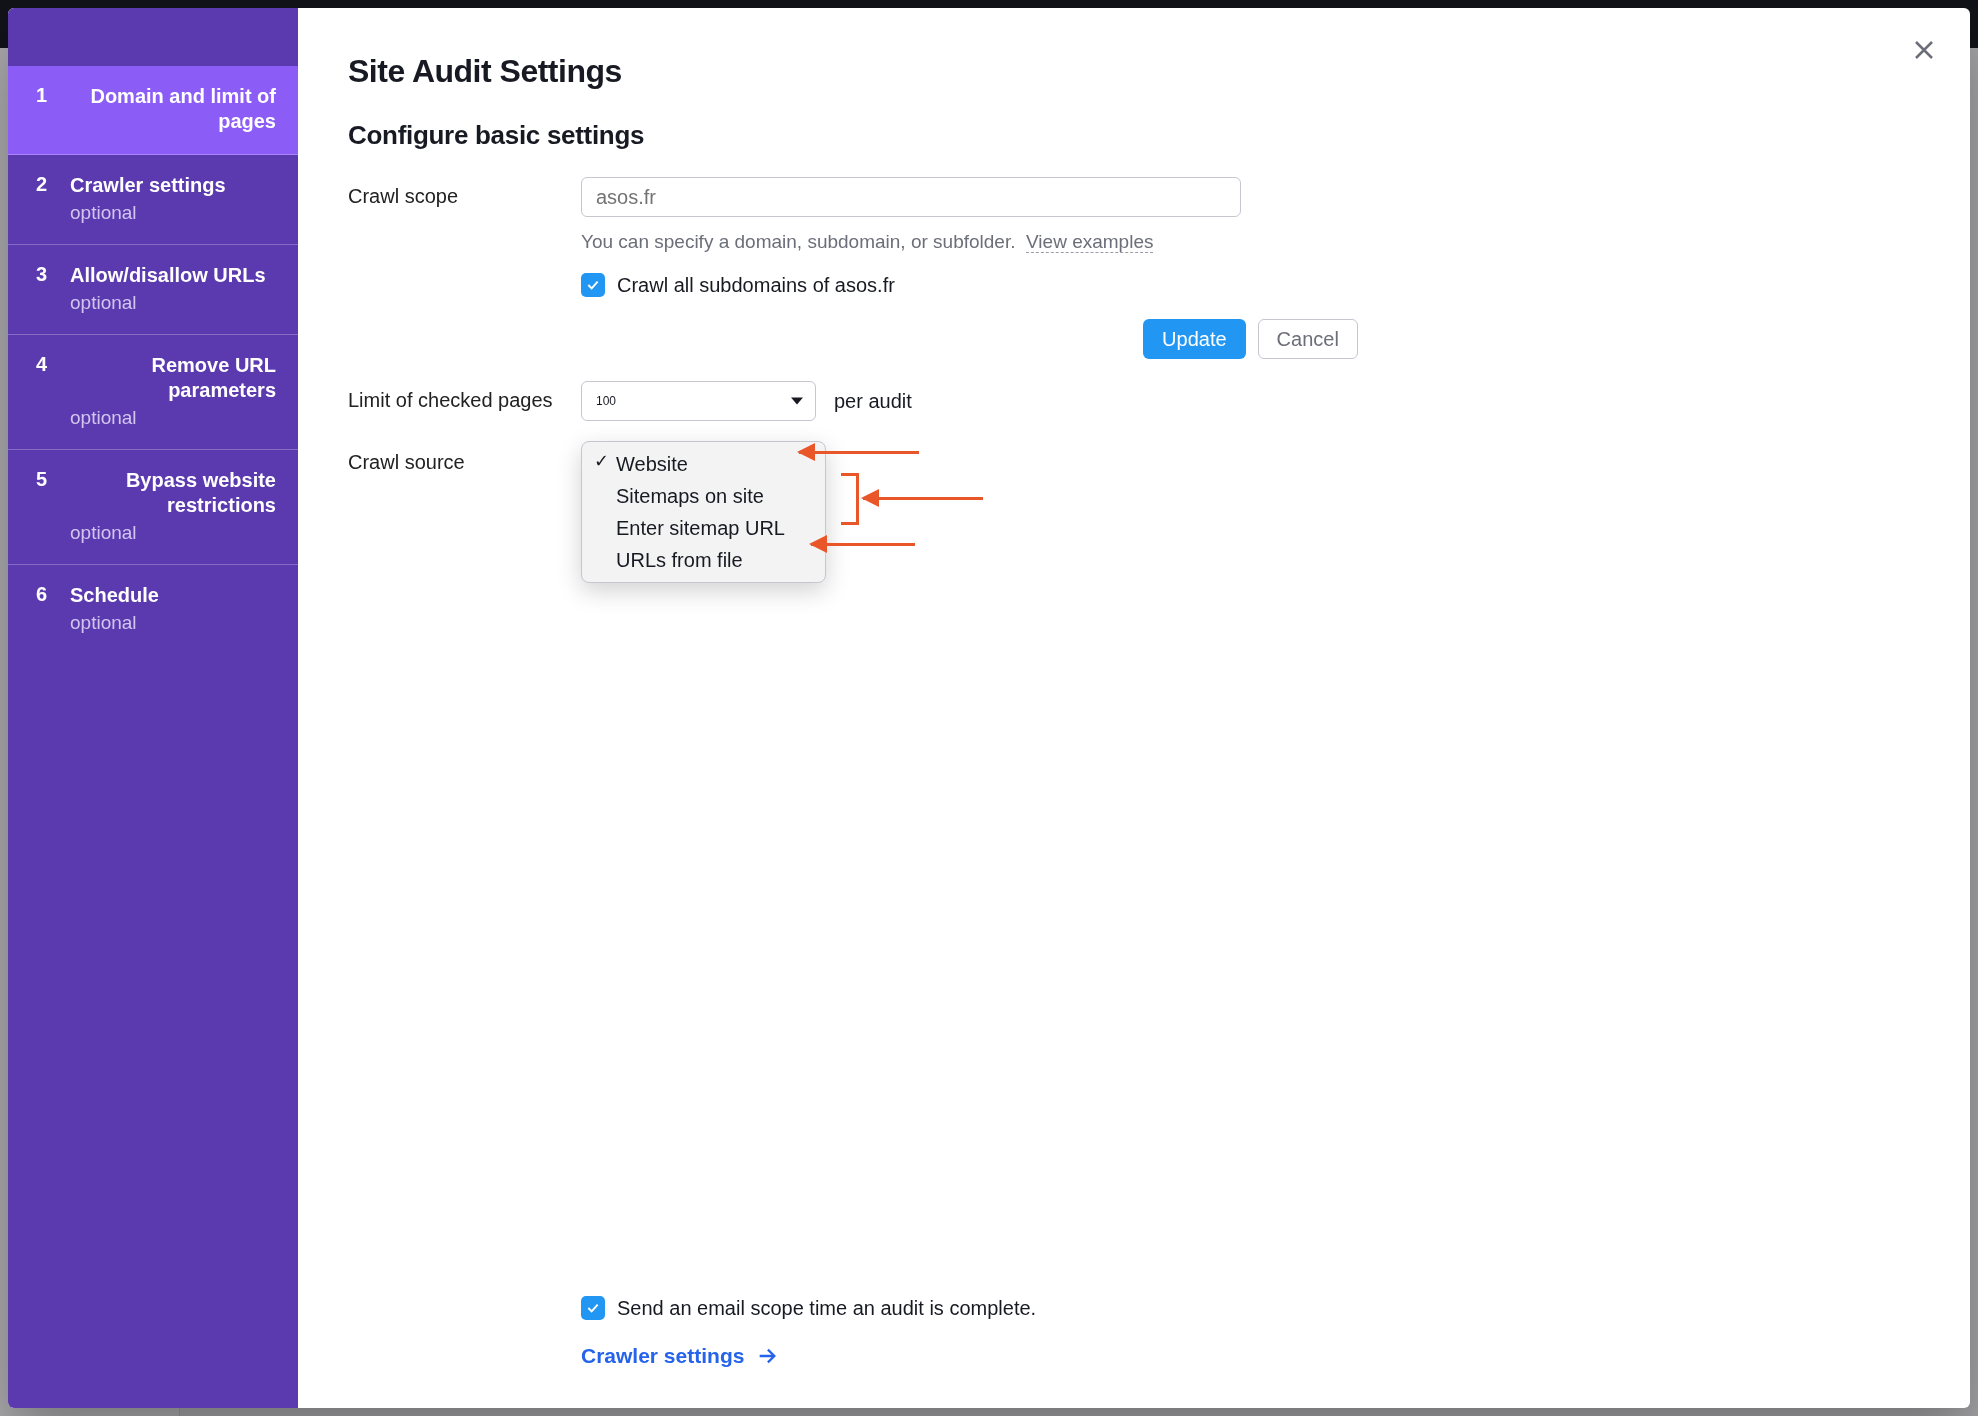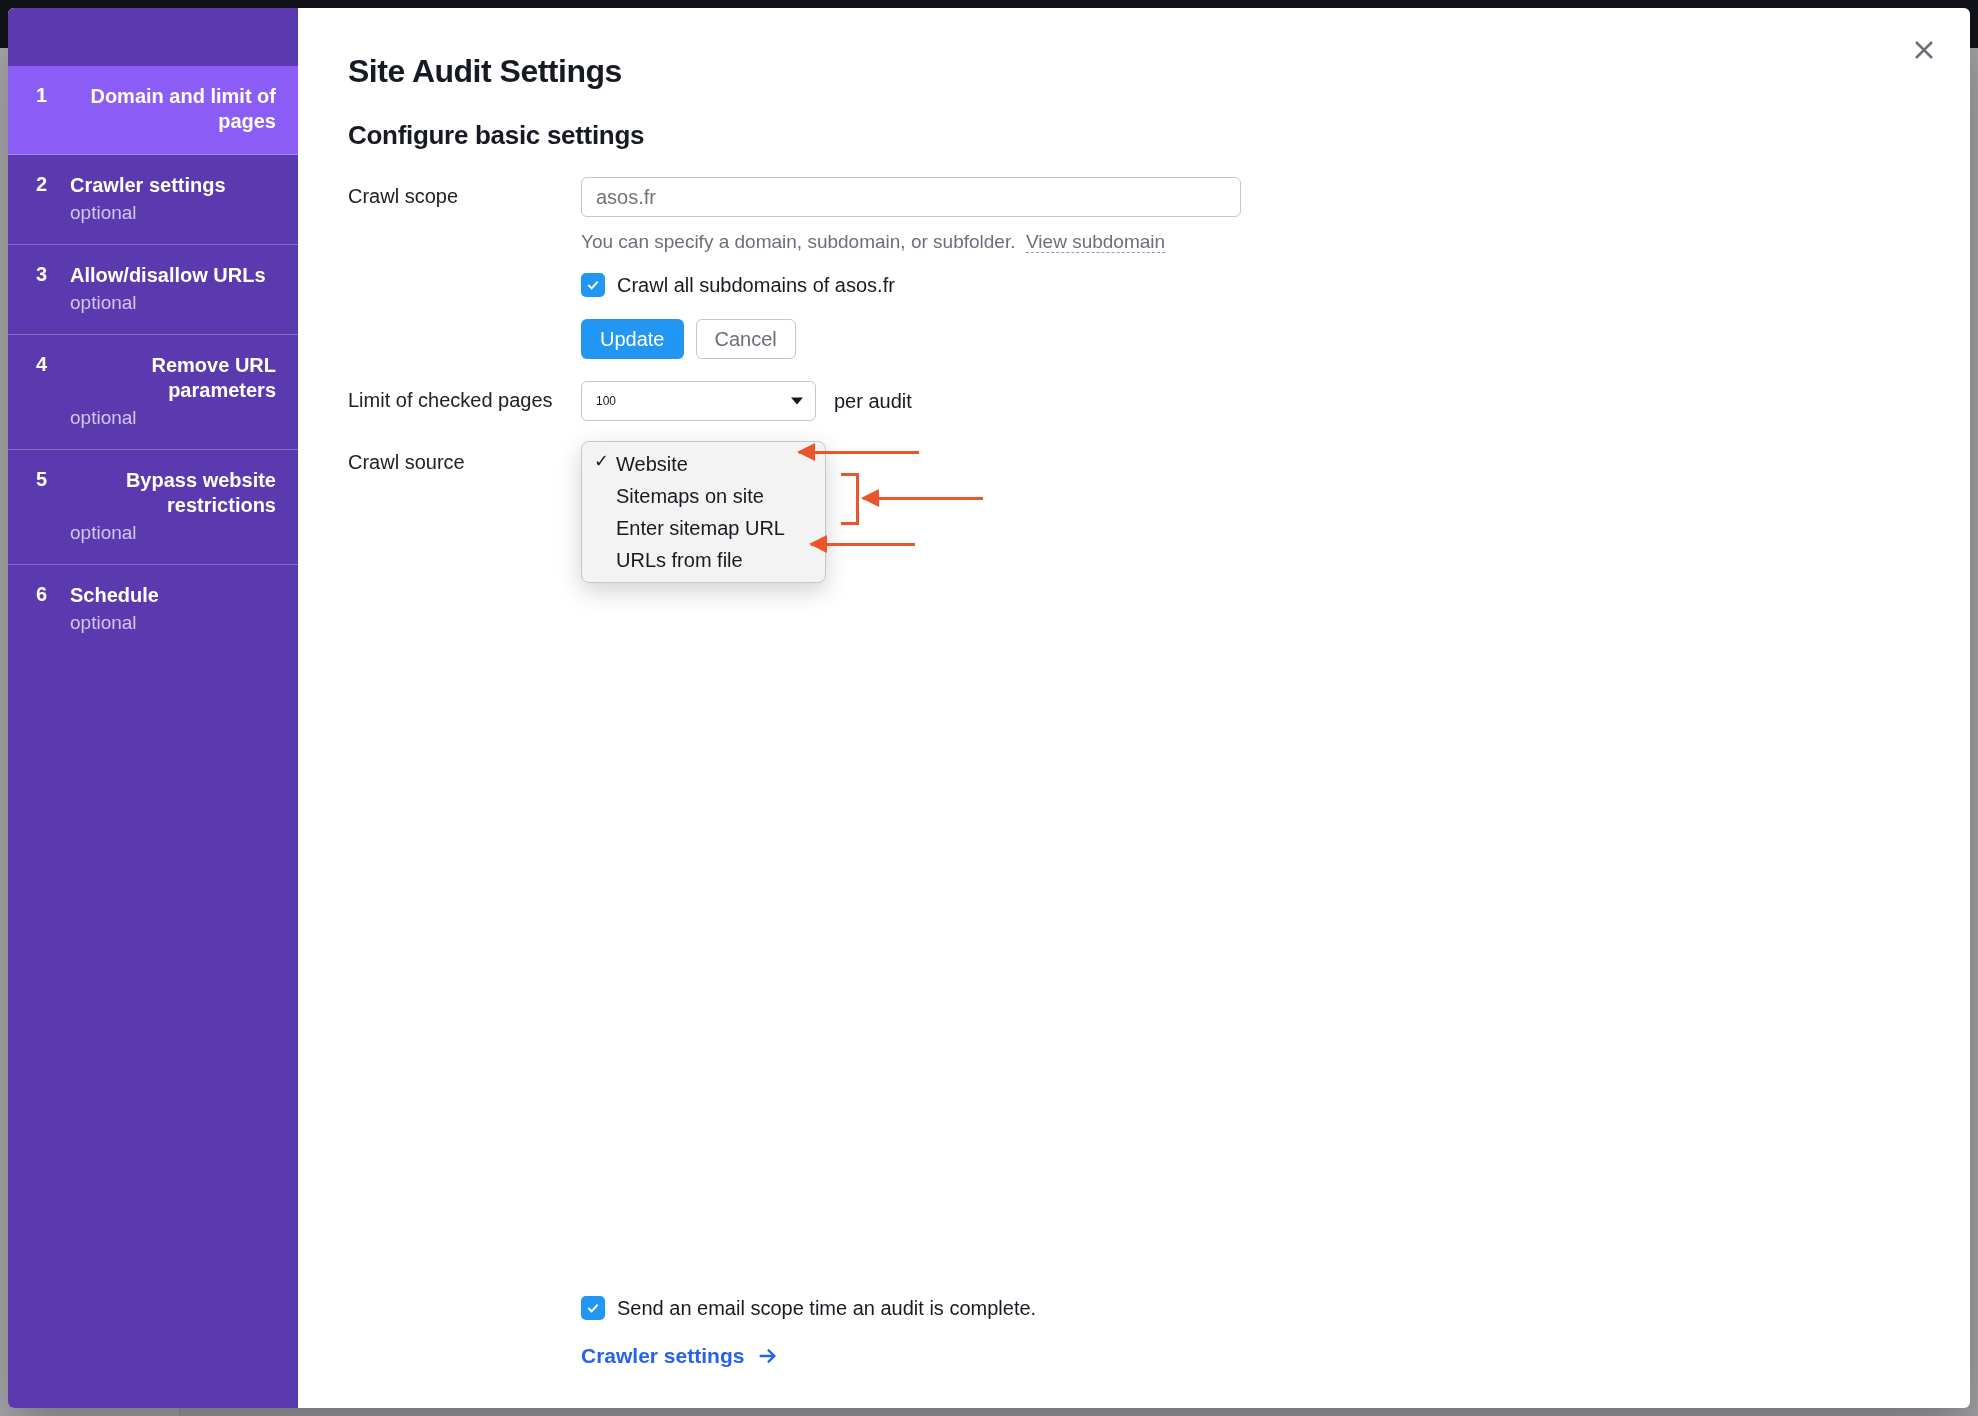--- a/index.html
+++ b/index.html
@@ -134,21 +134,21 @@
   }
   .chk {
     width: 24px; height: 24px;
     background: #2196f3;
     border-radius: 5px;
     display:flex; align-items:center; justify-content:center;
     cursor:pointer;
   }
   .chk svg { stroke:#fff; stroke-width:3; fill:none; }
 
-  .btn-row { display:flex; gap: 12px; margin-top: 22px; }
+  .btn-row { display:flex; gap: 12px; margin-top: 22px; justify-content: center; }
   .btn {
     height: 40px;
     padding: 0 18px;
     border-radius: 6px;
     font-size: 20px;
     font-weight: 500;
     cursor: pointer;
     display: inline-flex;
     align-items: center;
     justify-content: center;
@@ -337,21 +337,21 @@
     <h1>Site Audit Settings</h1>
     <h2>Configure basic settings</h2>
 
     <div class="form-row">
       <div class="form-label">Crawl scope</div>
       <div class="form-field">
         <div class="input-wrap">
           <input class="text-input" type="text" value="asos.fr" style="">
         </div>
         <div class="hint">
-          <span>You can specify a domain, subdomain, or subfolder.</span>&nbsp;&nbsp;<span class="link">View subdomain</span>
+          <span>You can specify a domain, subdomain, or subfolder.</span>&nbsp;&nbsp;<span class="link">View examples</span>
         </div>
         <div class="check-row">
           <div class="chk">
             <svg width="16" height="16" viewBox="0 0 24 24">
                 <path d="M5 12 L10 17 L19 7"></path>
               </svg>
           </div>
           <span>Crawl all subdomains of asos.fr</span>
         </div>
         <div class="btn-row">

